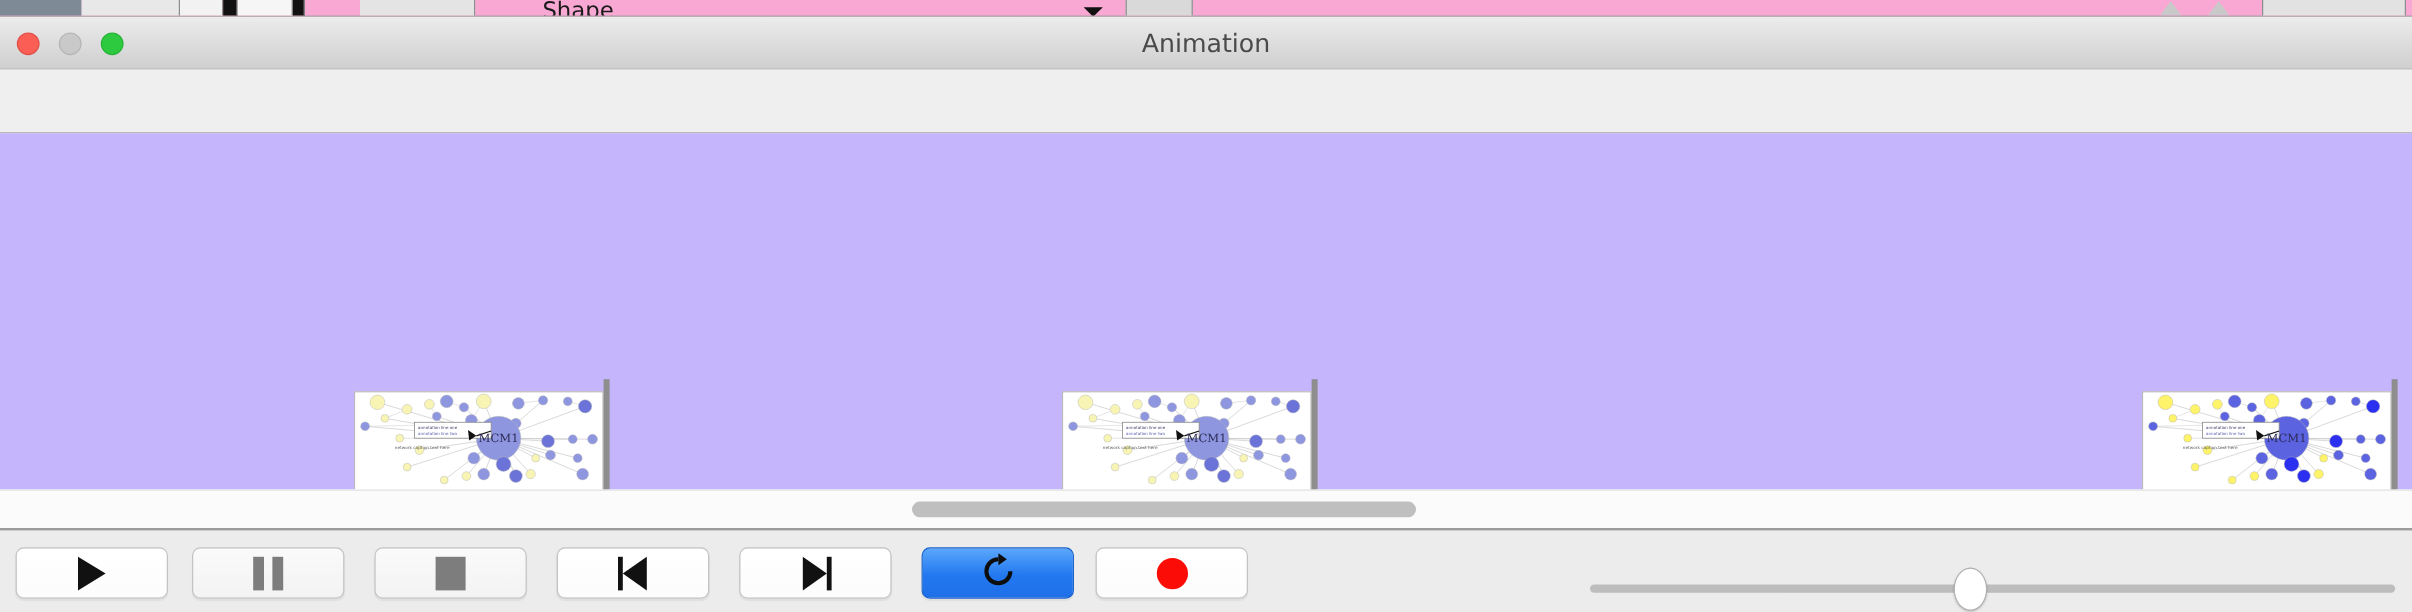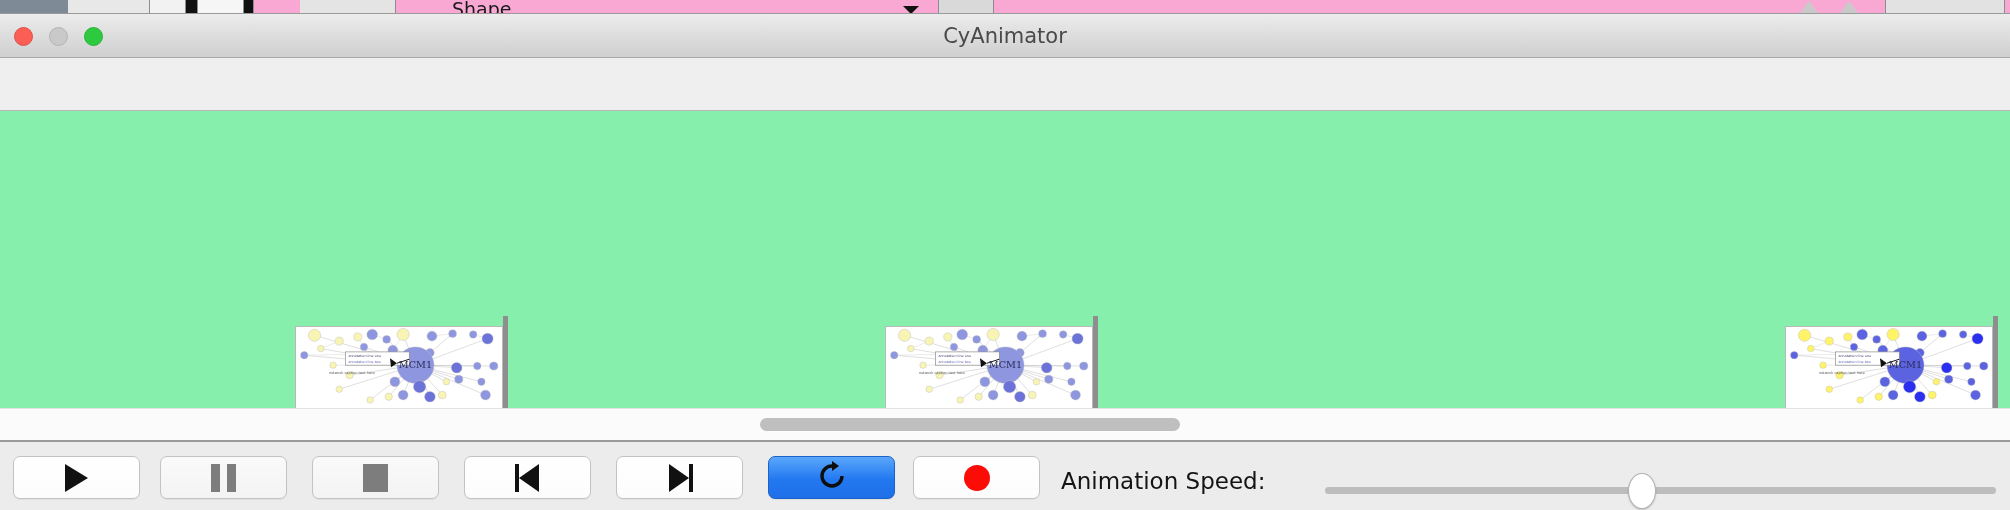--- a/index.html
+++ b/index.html
@@ -79,21 +79,21 @@
   .plus-icon { position: relative; width: 22px; height: 22px; }
   .plus-icon::before, .plus-icon::after {
     content: ""; position: absolute; background: #111; border-radius: 1px;
   }
   .plus-icon::before { left: 8px; top: 0; width: 6px; height: 22px; }
   .plus-icon::after { left: 0; top: 8px; width: 22px; height: 6px; }
 
   
   .timeline {
     position: absolute; left: 0; top: 111px; width: 2010px; height: 297px;
-    background: #86efac; overflow: hidden; text-decoration: underline;
+    background: #c4b5fd; overflow: hidden; text-decoration: underline;
   }
   .frame {
     position: absolute; background: #ffffff;
     border: 1px solid #b9b9b9;
     box-shadow: 3px 3px 0 #8b8b8b;
     overflow: hidden;
   }
   .frame-marker {
     position: absolute; width: 5px; background: #8e8e8e;
   }
@@ -166,21 +166,21 @@
   <div class="bg-tab" style="left:300px;width:96px;background:#e4e4e4;"></div>
   <div class="bg-shape-label">Shape</div>
   <div class="bg-caret"></div>
   <div class="bg-box" style="left:938px;width:56px;"></div>
   <div class="bg-chev" style="left:1800px;"></div>
   <div class="bg-chev" style="left:1840px;"></div>
   <div class="bg-box" style="left:1885px;width:120px;background:#e2e2e2;"></div>
 </div>
 
 <div class="titlebar">
-  <div class="win-title">CyAnimator</div>
+  <div class="win-title">Animation</div>
   <div class="traffic">
     <div class="dot dot-close"></div>
     <div class="dot dot-min"></div>
     <div class="dot dot-max"></div>
   </div>
 </div>
 
 <div class="toolbar">
   <div class="btn btn-add">
     <span class="plus-icon"></span>
@@ -469,16 +469,15 @@
     <span>
       <svg width="30" height="30" viewBox="0 0 30 30">
         <path d="M25 15 A10 10 0 1 1 15 5" stroke="#0d0d0d" stroke-width="3.4" fill="none" stroke-linecap="butt"></path>
         <path d="M15 0 L15 10 L22 5 Z" fill="#0d0d0d"></path>
       </svg>
     </span>
   </div>
   <div class="cbtn" style="left:913px;">
     <span class="ic-rec"></span>
   </div>
-  <div class="speed-label">Animation Speed:</div>
   <div class="slider"></div>
   <div class="slider-thumb"></div>
 </div>
 
 </body></html>

